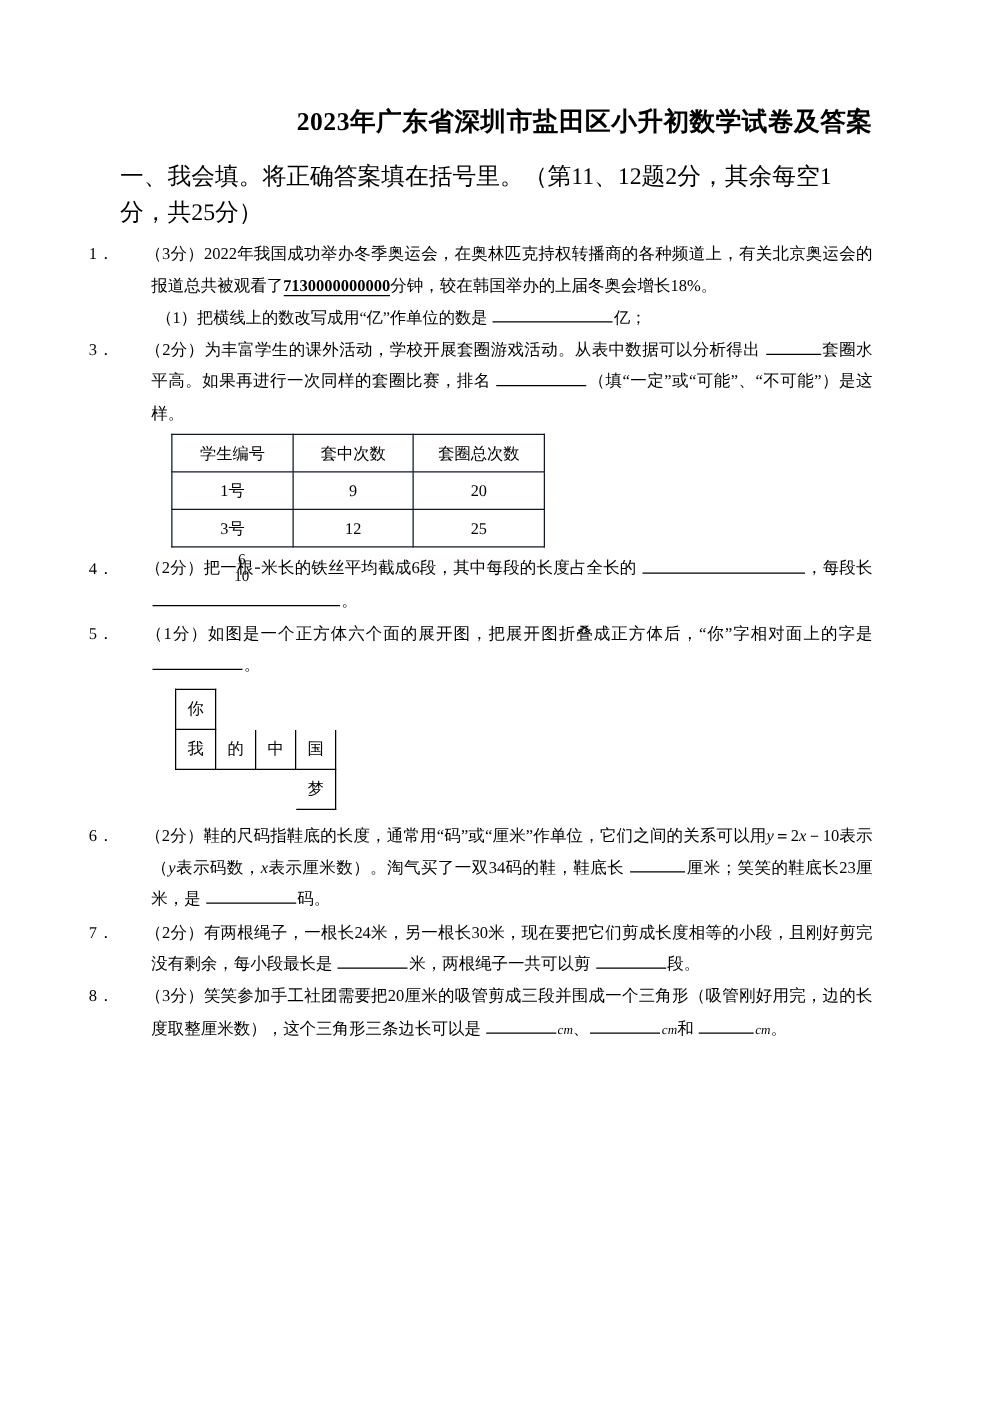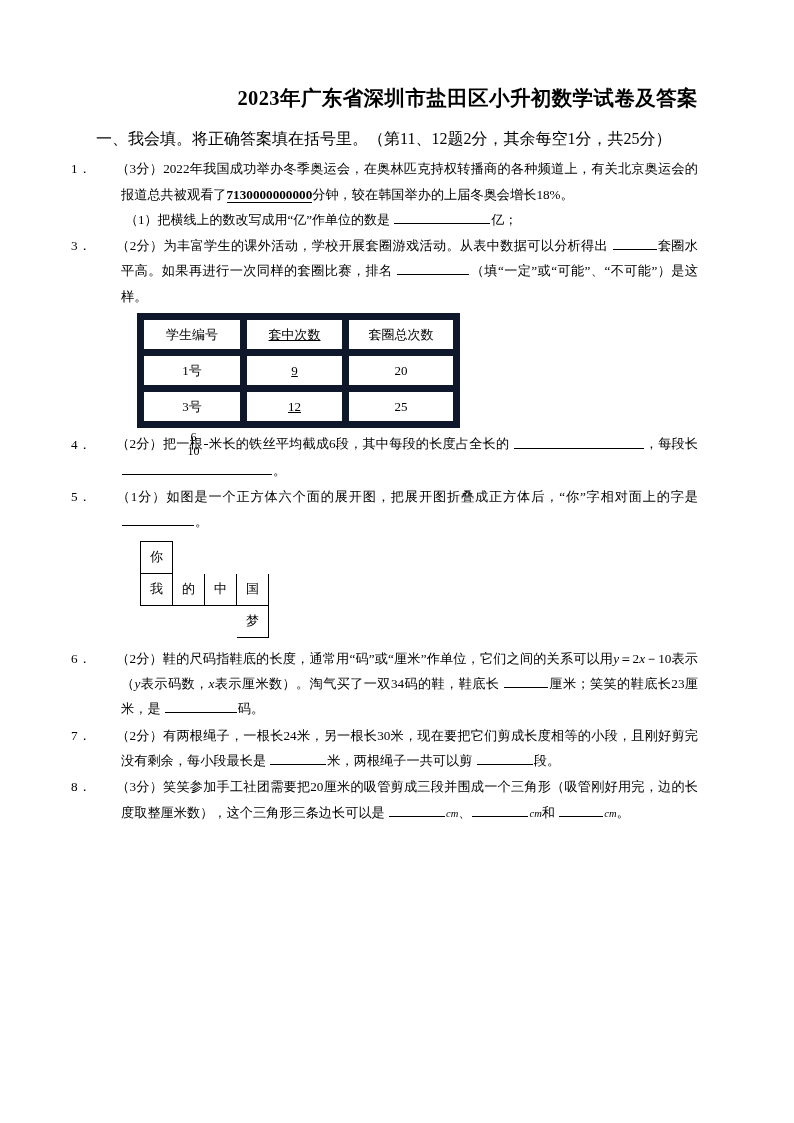--- a/index.html
+++ b/index.html
@@ -25,21 +25,21 @@
   }
   .doc-title {
     text-align: right;
     font-size: 20.5px;
     font-weight: bold;
     letter-spacing: 0.4px;
     margin: 0 0 16px 0;
     line-height: 1.2;
   }
   .section-head {
-    font-size: 16px;
+    font-size: 19px;
     line-height: 1.55;
     margin: 0 0 5px 0;
   }
   .q {
     font-size: 13.2px;
     line-height: 1.92;
     margin: 0 0 1px 0;
     text-align: justify;
     text-justify: inter-ideograph;
   }
@@ -97,28 +97,28 @@
   .ital { font-style: italic; }
   .unit-sm { font-size: 10.5px; font-style: italic; }
   
   .rt-wrap { padding-left: 41px; margin: 4px 0 3px 0; }
   table.rt {
     border-collapse: collapse;
     font-size: 13px;
     table-layout: fixed;
   }
   table.rt td {
-    border: 7px solid #0f172a;
+    border: 1px solid #0f172a;
     text-align: center;
     vertical-align: middle;
     height: 29px;
     padding: 0 4px;
   }
   table.rt td.c0 { width: 88px; }
-  table.rt td.c1 { width: 87px; text-decoration: underline; }
+  table.rt td.c1 { width: 87px; }
   table.rt td.c2 { width: 96px; }
   
   .net-wrap { padding-left: 44px; margin: 6px 0 8px 0; }
   table.net { border-collapse: collapse; table-layout: fixed; }
   table.net td {
     width: 31px;
     height: 31px;
     text-align: center;
     vertical-align: middle;
     font-size: 13px;

